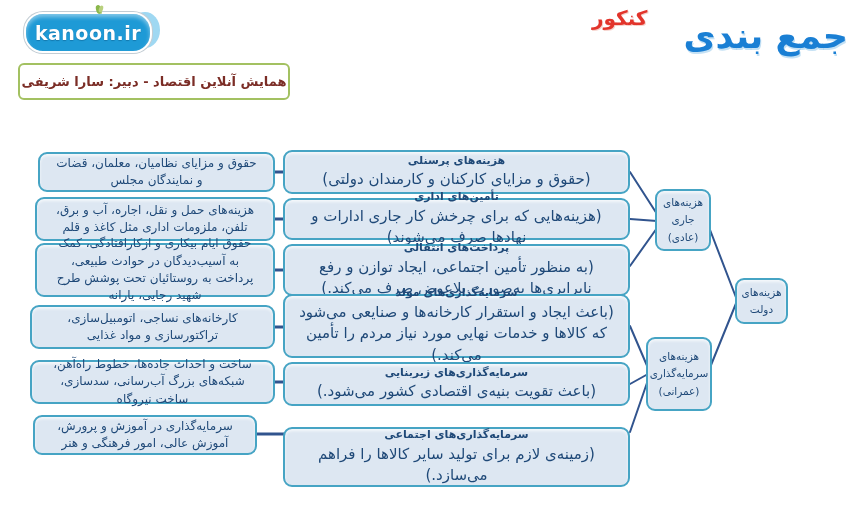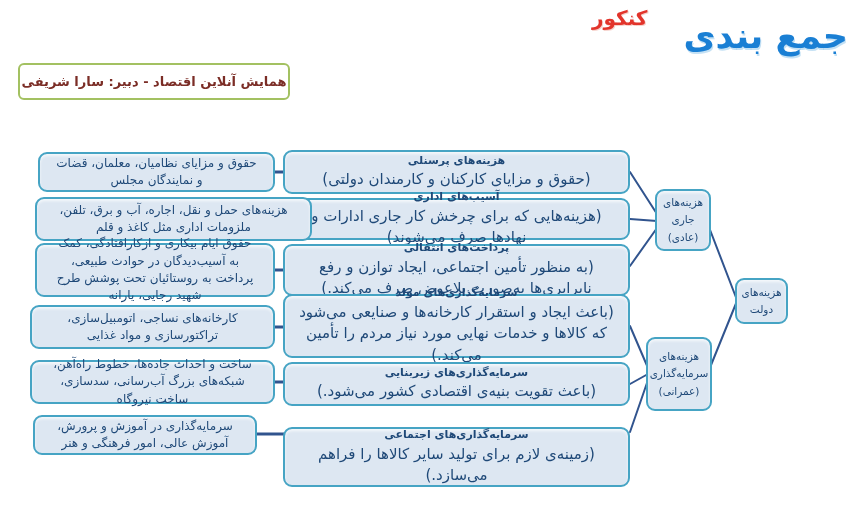--- a/index.html
+++ b/index.html
@@ -40,37 +40,44 @@
   .cat{left:283px;width:347px;padding:1px 8px;}
   .cat .t{font-size:11px;font-weight:bold;line-height:1.5;}
   .cat .d{font-size:15px;line-height:1.45;}
   .det{font-size:12px;line-height:1.45;padding:2px 15px;}
   .node{white-space:pre-line;font-size:10.5px;line-height:1.65;font-weight:500;padding:18px;}
   
   .m0{top:150px;height:44px;} .m1{top:198px;height:42px;} .m2{top:244px;height:52px;}
   .m3{top:294px;height:64px;} .m4{top:362px;height:44px;} .m5{top:427px;height:60px;}
   
   .l0{left:38px;top:152px;width:237px;height:40px;}
-  .l1{left:35px;top:197px;width:277px;height:44px;}
+  .l1{left:35px;top:197px;width:240px;height:44px;}
   .l2{left:35px;top:243px;width:240px;height:54px;}
   .l3{left:30px;top:305px;width:245px;height:44px;}
   .l4{left:30px;top:360px;width:245px;height:44px;}
   .l5{left:33px;top:415px;width:224px;height:40px;}
   
   .nodeA{left:655px;top:189px;width:56px;height:62px;}
   .nodeB{left:646px;top:337px;width:66px;height:74px;}
   .rootN{left:735px;top:278px;width:53px;height:46px;}
   
   .links{position:absolute;left:0;top:0;pointer-events:none;}
 </style>
 </head>
 <body>
 
 <div id="stage">
 
+  <div class="logo-wrap">
+    <div class="logo-crescent"></div>
+    <div class="logo-pill">
+      <span class="logo-text">kanoon.ir</span>
+    </div>
+    <div class="logo-sprout"></div>
+  </div>
 
   <div class="brand">
     <span class="brand-main">جمع بندی</span>
     <span class="brand-accent">کنکور</span>
   </div>
 
   <div class="header-box">
     <span class="header-title">همایش آنلاین اقتصاد - دبیر: سارا شریفی</span>
   </div>
 
@@ -97,21 +104,21 @@
       <line x1="275" y1="382" x2="284" y2="382"></line>
       <line x1="257" y1="434" x2="284" y2="434"></line>
     </g>
   </svg>
 
   <div class="bx cat m0">
     <div class="t">هزینه‌های پرسنلی</div>
     <div class="d">(حقوق و مزایای کارکنان و کارمندان دولتی)</div>
   </div>
   <div class="bx cat m1">
-    <div class="t">آسیب‌های اداری</div>
+    <div class="t">تأمین‌های اداری</div>
     <div class="d">(هزینه‌هایی که برای چرخش کار جاری ادارات و نهادها صرف می‌شوند)</div>
   </div>
   <div class="bx cat m2">
     <div class="t">پرداخت‌های انتقالی</div>
     <div class="d">(به منظور تأمین اجتماعی، ایجاد توازن و رفع نابرابری‌ها به‌صورت بلاعوض صرف می‌کند.)</div>
   </div>
   <div class="bx cat m3">
     <div class="t">سرمایه‌گذاری‌های مولد</div>
     <div class="d">(باعث ایجاد و استقرار کارخانه‌ها و صنایعی می‌شود که کالاها و خدمات نهایی مورد نیاز مردم را تأمین می‌کند.)</div>
   </div>

